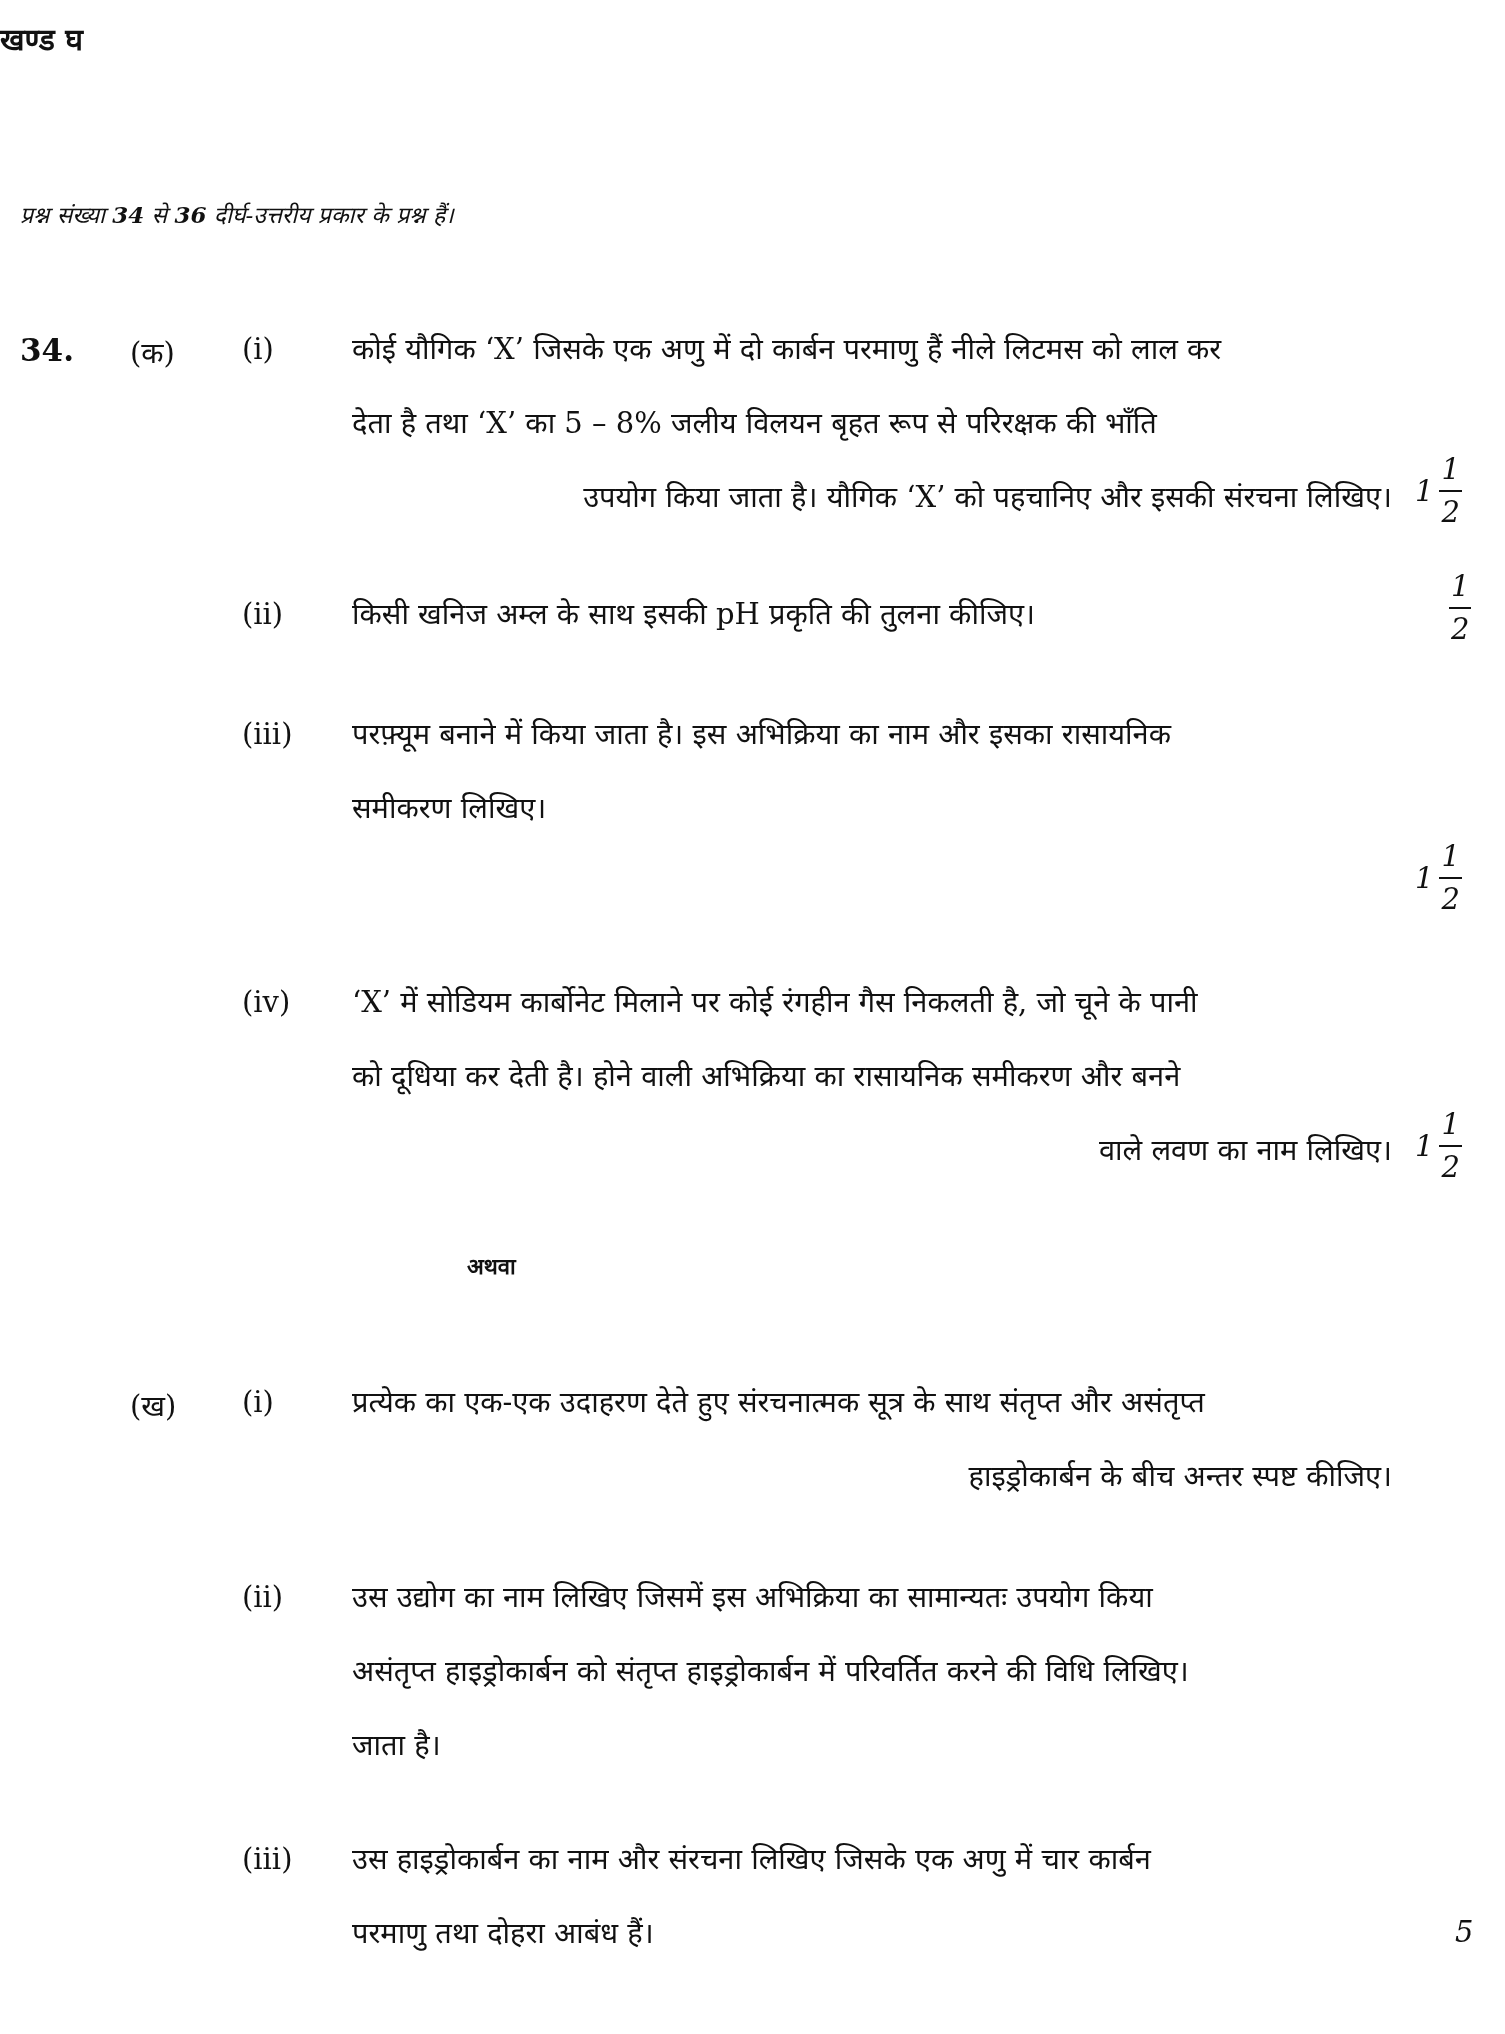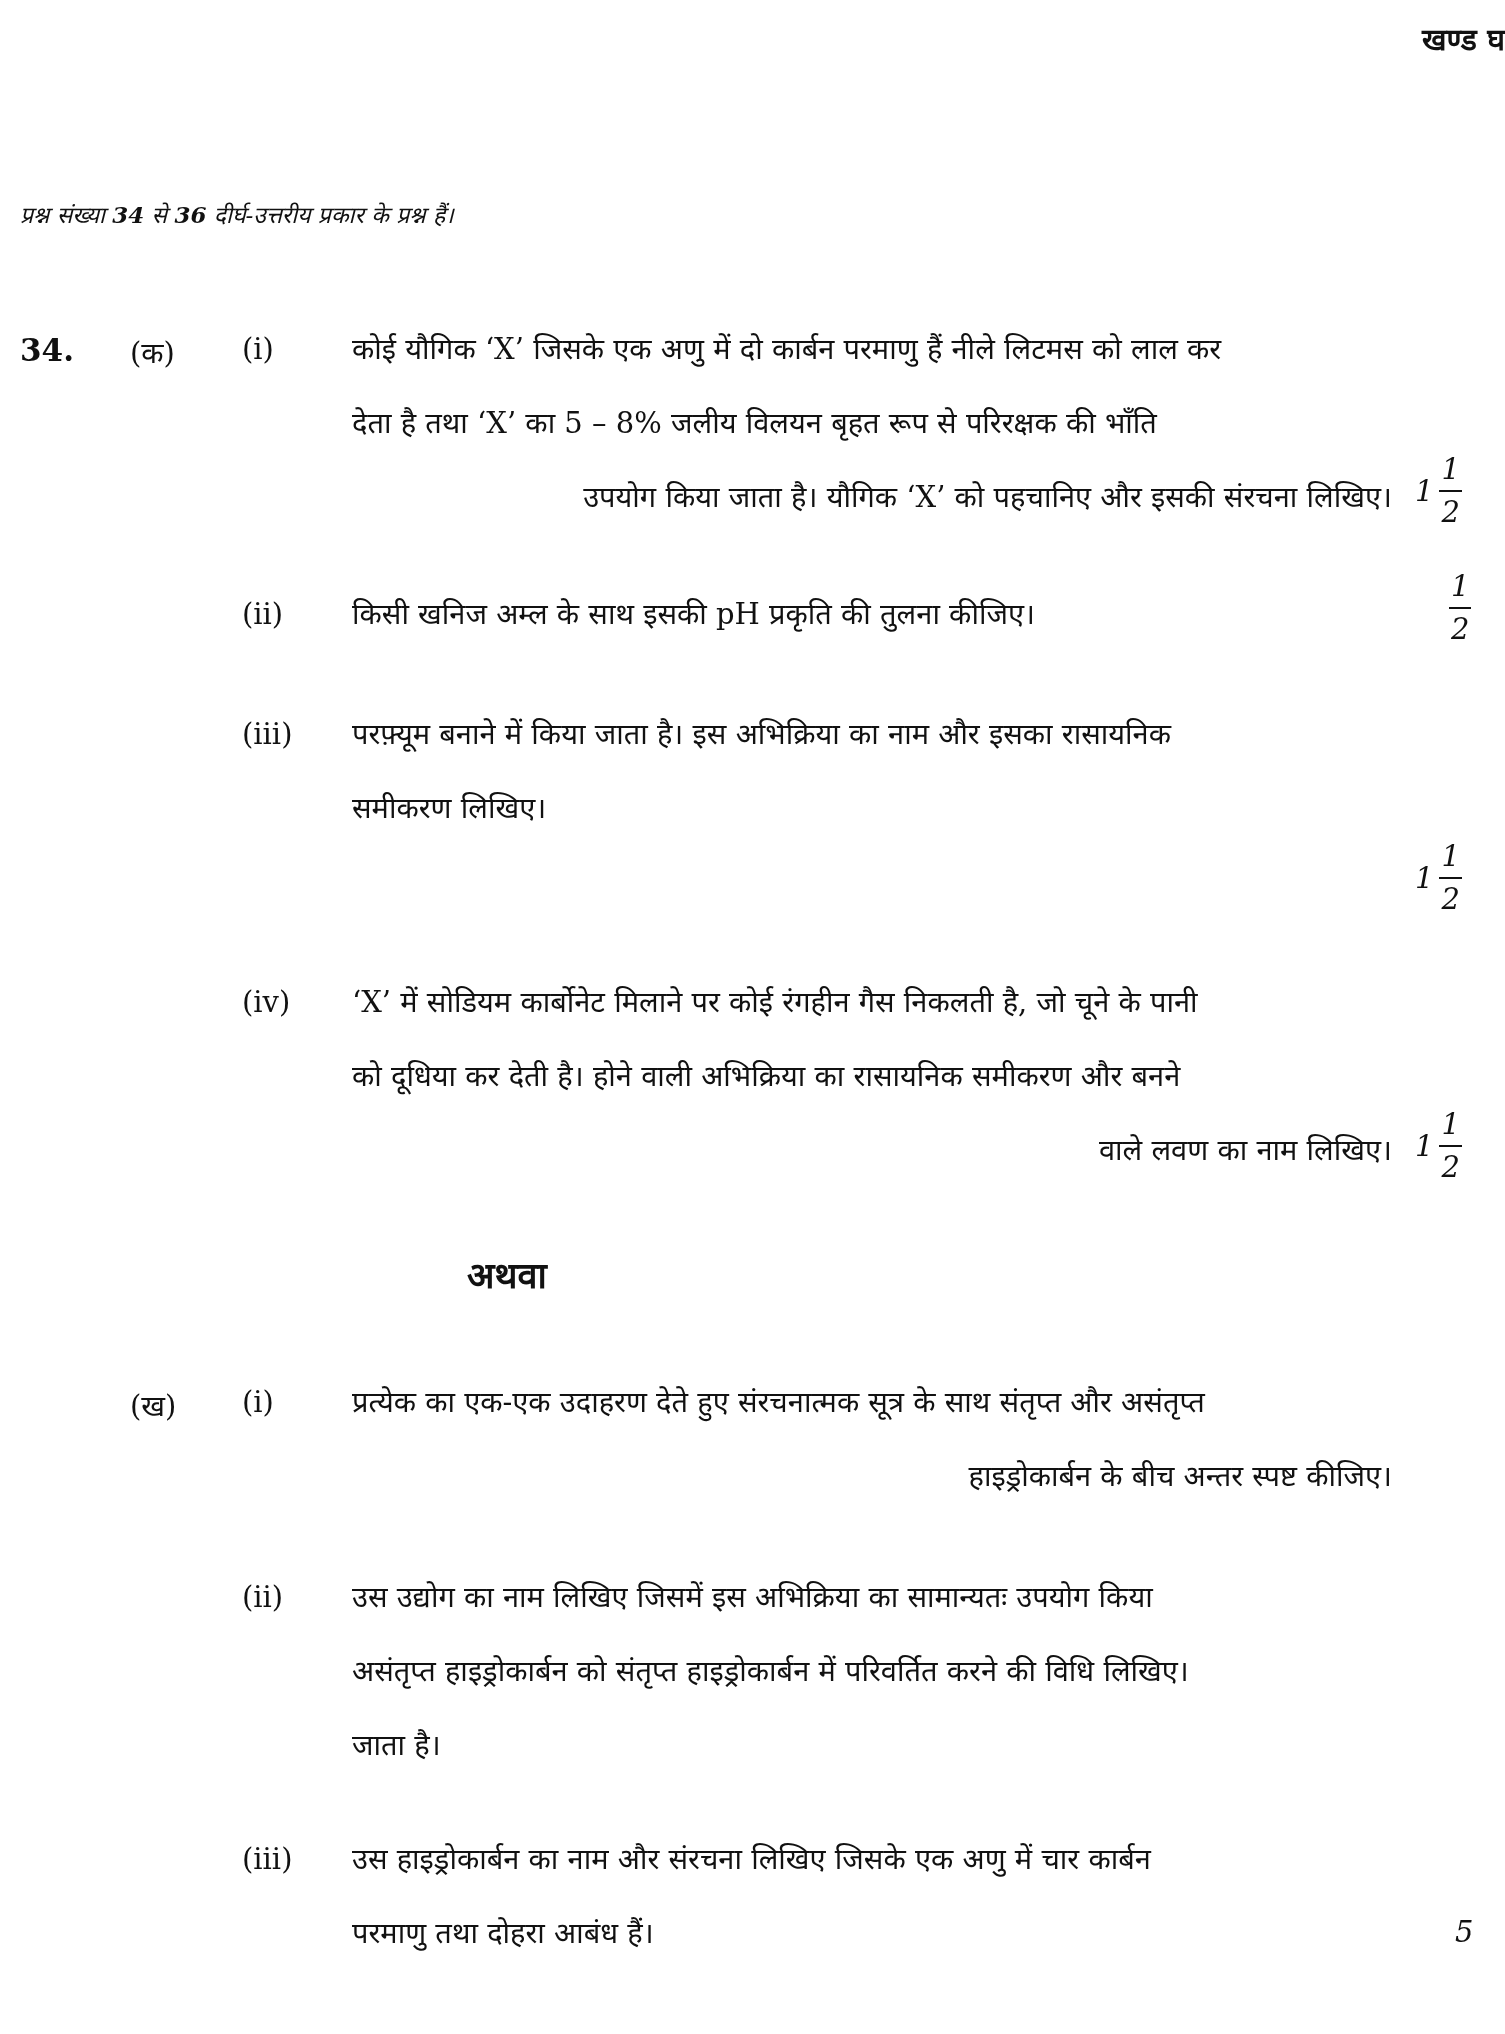--- a/index.html
+++ b/index.html
@@ -1,29 +1,29 @@
 <!DOCTYPE html>
 <html><head>
 <meta charset="utf-8">
 <style>
   html, body { margin: 0; padding: 0; background: #ffffff; }
   body { width: 1505px; height: 2034px; position: relative; overflow: hidden;
          font-family: "DejaVu Serif", "Liberation Serif", serif; color: #111111; }
   .abs { position: absolute; }
-  .heading { top: 18px; left: 0; width: 1505px; text-align: right; font-weight: bold; font-size: 30px; }
+  .heading { top: 18px; left: 0; width: 1505px; text-align: left; font-weight: bold; font-size: 30px; }
   .intro { top: 198px; left: 20px; font-size: 23px; font-style: italic; }
   .intro b { font-weight: bold; }
   .qnum { font-weight: bold; font-size: 31px; }
   .part, .sub { font-size: 29px; }
   .text { font-size: 29px; line-height: 74px; width: 1040px; text-align: justify; }
   .marks { font-size: 29px; font-style: italic; display: flex; align-items: center; }
   .frac { display: inline-flex; flex-direction: column; align-items: center; margin-left: 6px; line-height: 1; }
   .frac .num { padding: 0 2px 6px 2px; border-bottom: 2px solid #111; }
   .frac .den { padding-top: 6px; }
-  .athva { font-weight: bold; font-size: 36px; }
+  .athva { font-weight: bold; font-size: 22px; }
 </style>
 </head>
 <body>
 
 <div class="abs heading">खण्ड घ</div>
 
 <div class="abs intro"><span>प्रश्न संख्या </span><b>34</b><span> से </span><b>36</b><span> दीर्घ-उत्तरीय प्रकार के प्रश्न हैं।</span></div>
 
 <div class="abs qnum" style="top:332px; left:20px;">34.</div>
 <div class="abs part" style="top:332px; left:130px;">(क)</div>

